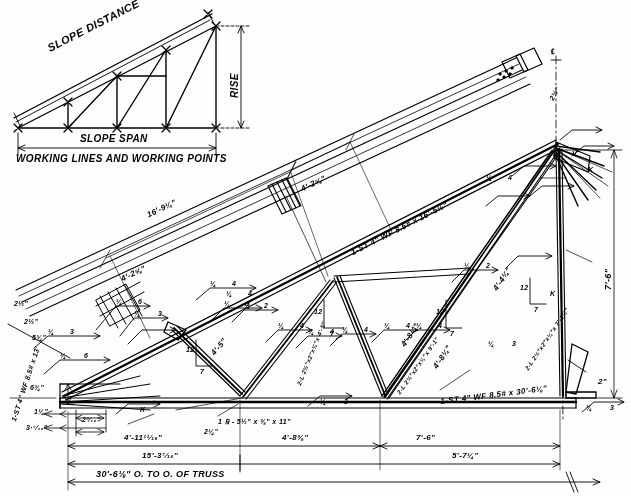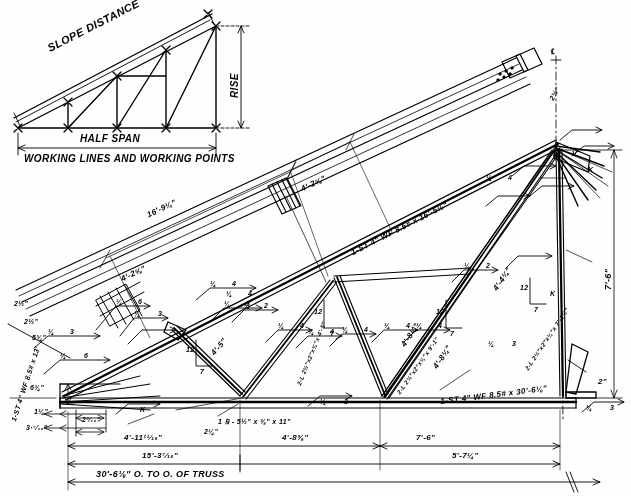--- a/index.html
+++ b/index.html
@@ -378,22 +378,22 @@
 
     <g stroke-width="0.9">
       <path d="M551,60 L561,60"></path>
     </g>
 
   </g>
 </svg>
 
 <div class="lbl t11" style="left:46px;top:44px;transform:rotate(-27deg);transform-origin:left top;">SLOPE DISTANCE</div>
 <div class="lbl t10" style="left:230px;top:98px;transform:rotate(-90deg);transform-origin:left top;">RISE</div>
-<div class="lbl t10" style="left:80px;top:134px;">HALF SPAN</div>
-<div class="lbl t10" style="left:24px;top:154px;text-align:center;">WORKING LINES AND WORKING POINTS</div>
+<div class="lbl t10" style="left:80px;top:134px;">SLOPE SPAN</div>
+<div class="lbl t10" style="left:16px;top:154px;text-align:center;">WORKING LINES AND WORKING POINTS</div>
 
 <div class="lbl t8" style="left:146px;top:212px;transform:rotate(-25deg);transform-origin:left top;">16'-9¼"</div>
 <div class="lbl t8" style="left:300px;top:186px;transform:rotate(-25deg);transform-origin:left top;">4'-2⅝"</div>
 <div class="lbl t8" style="left:120px;top:276px;transform:rotate(-25deg);transform-origin:left top;">4'-2⅝"</div>
 
 <div class="lbl t8" style="left:350px;top:250px;transform:rotate(-27deg);transform-origin:left top;">1-ST 4" WF 8.5# x 16'-5½"</div>
 <div class="lbl t8" style="left:440px;top:398px;transform:rotate(-7deg);transform-origin:left top;">1-ST 4" WF 8.5# x 30'-6⅛"</div>
 <div class="lbl t7" style="left:10px;top:420px;transform:rotate(-72deg);transform-origin:left top;">1-ST 4" WF 8.5# x 13'</div>
 <div class="lbl t7" style="left:218px;top:418px;">1 ℞ - 5½" x ⅜" x 11"</div>
 <div class="lbl t6" style="left:296px;top:384px;transform:rotate(-68deg);transform-origin:left top;">2-L 2½"x2"x¼"x 4'-5"</div>

